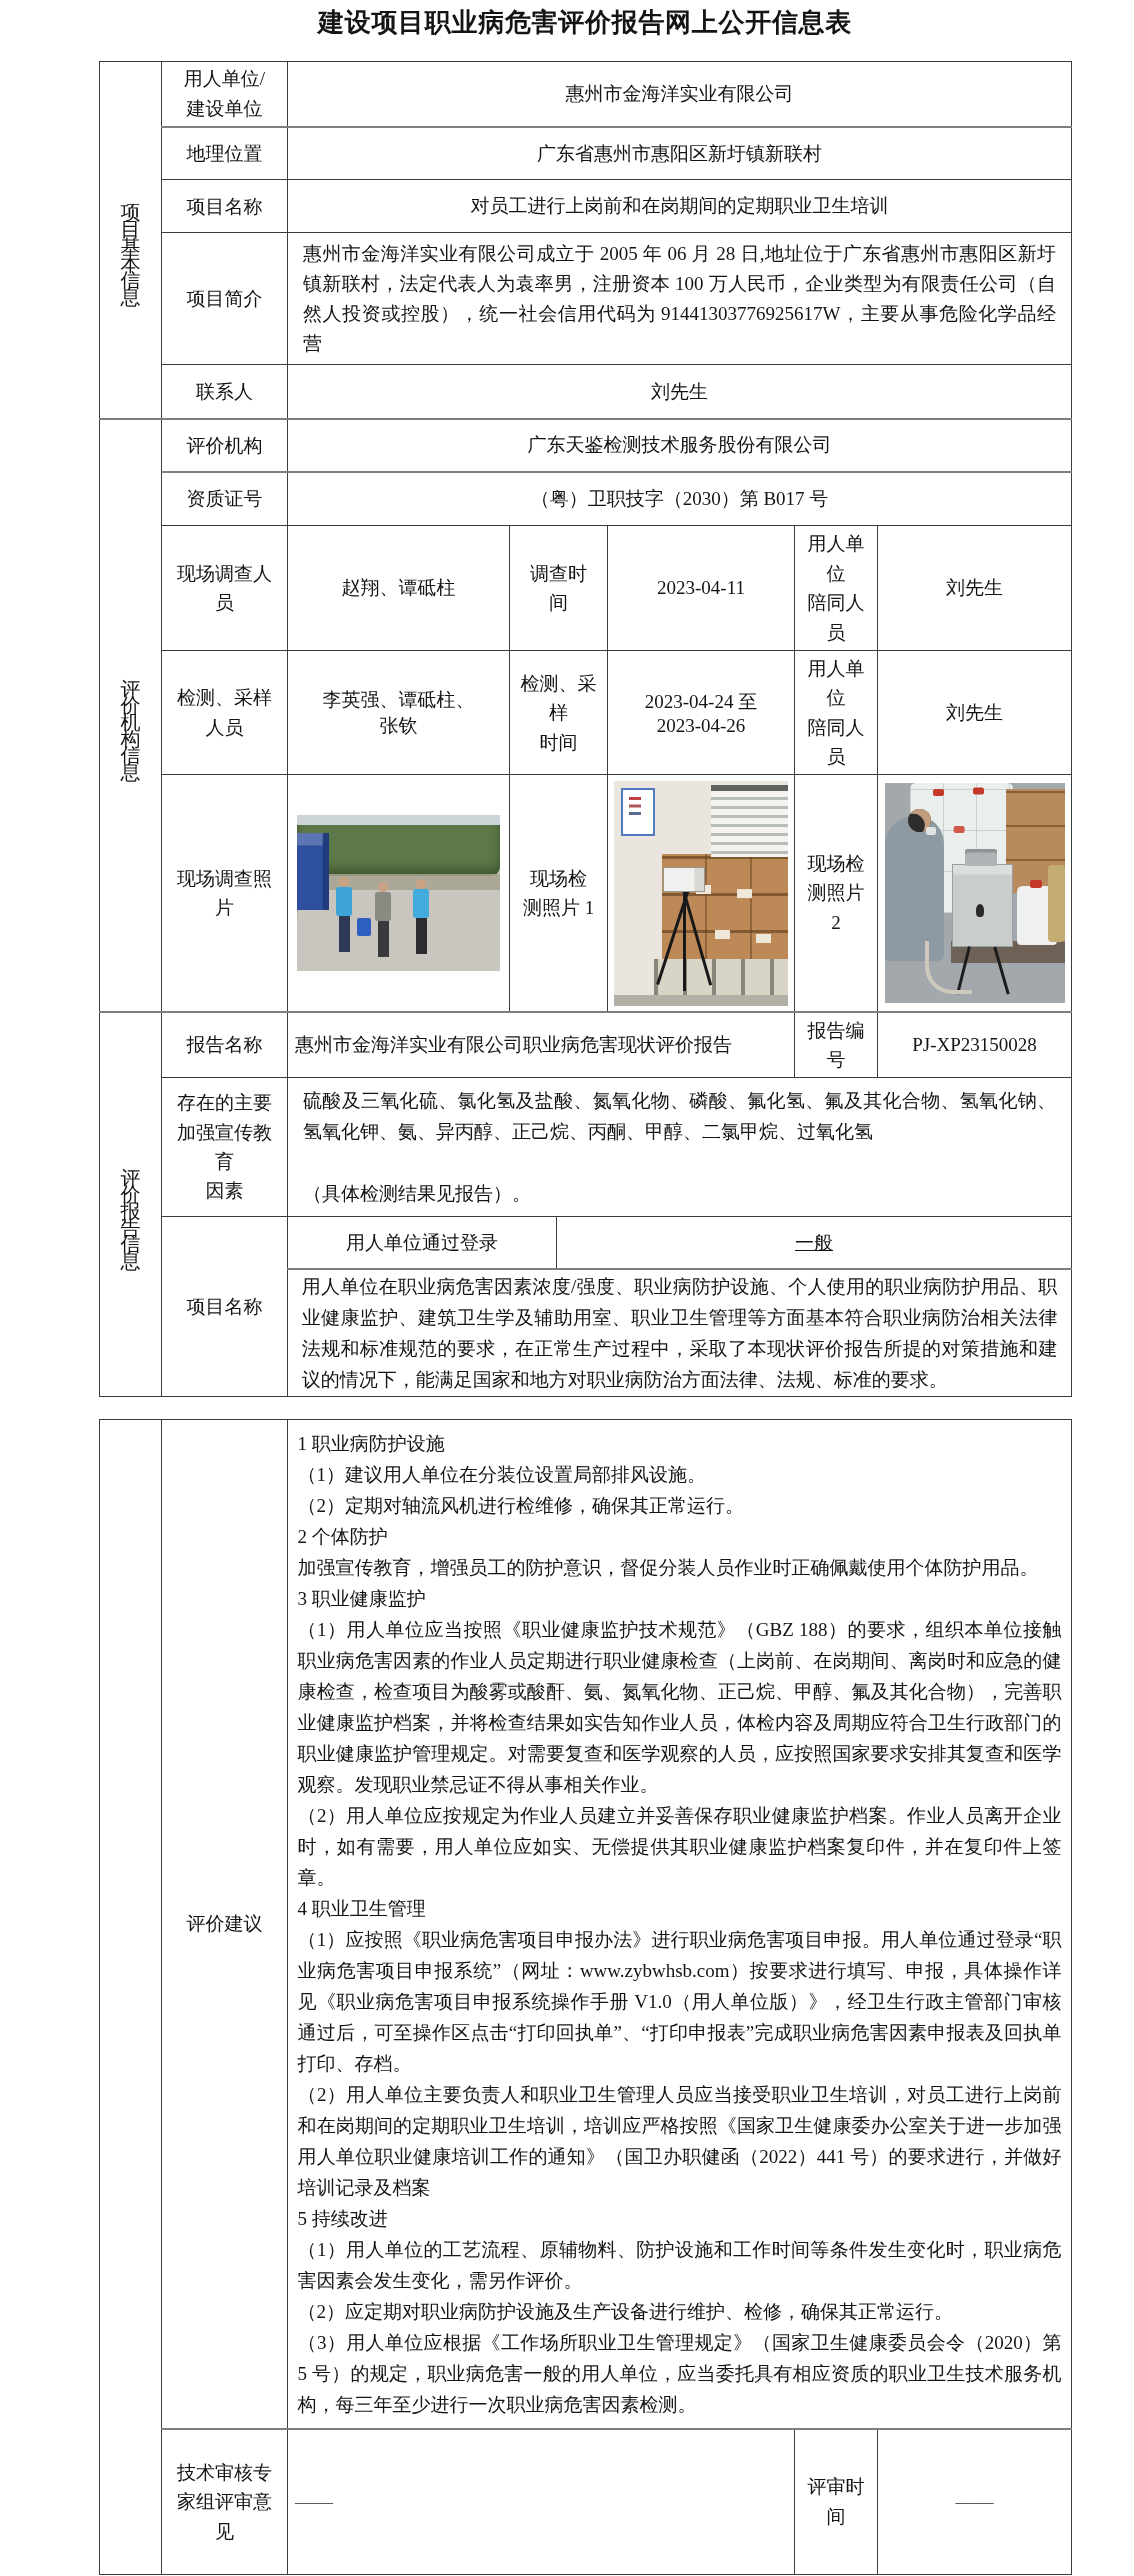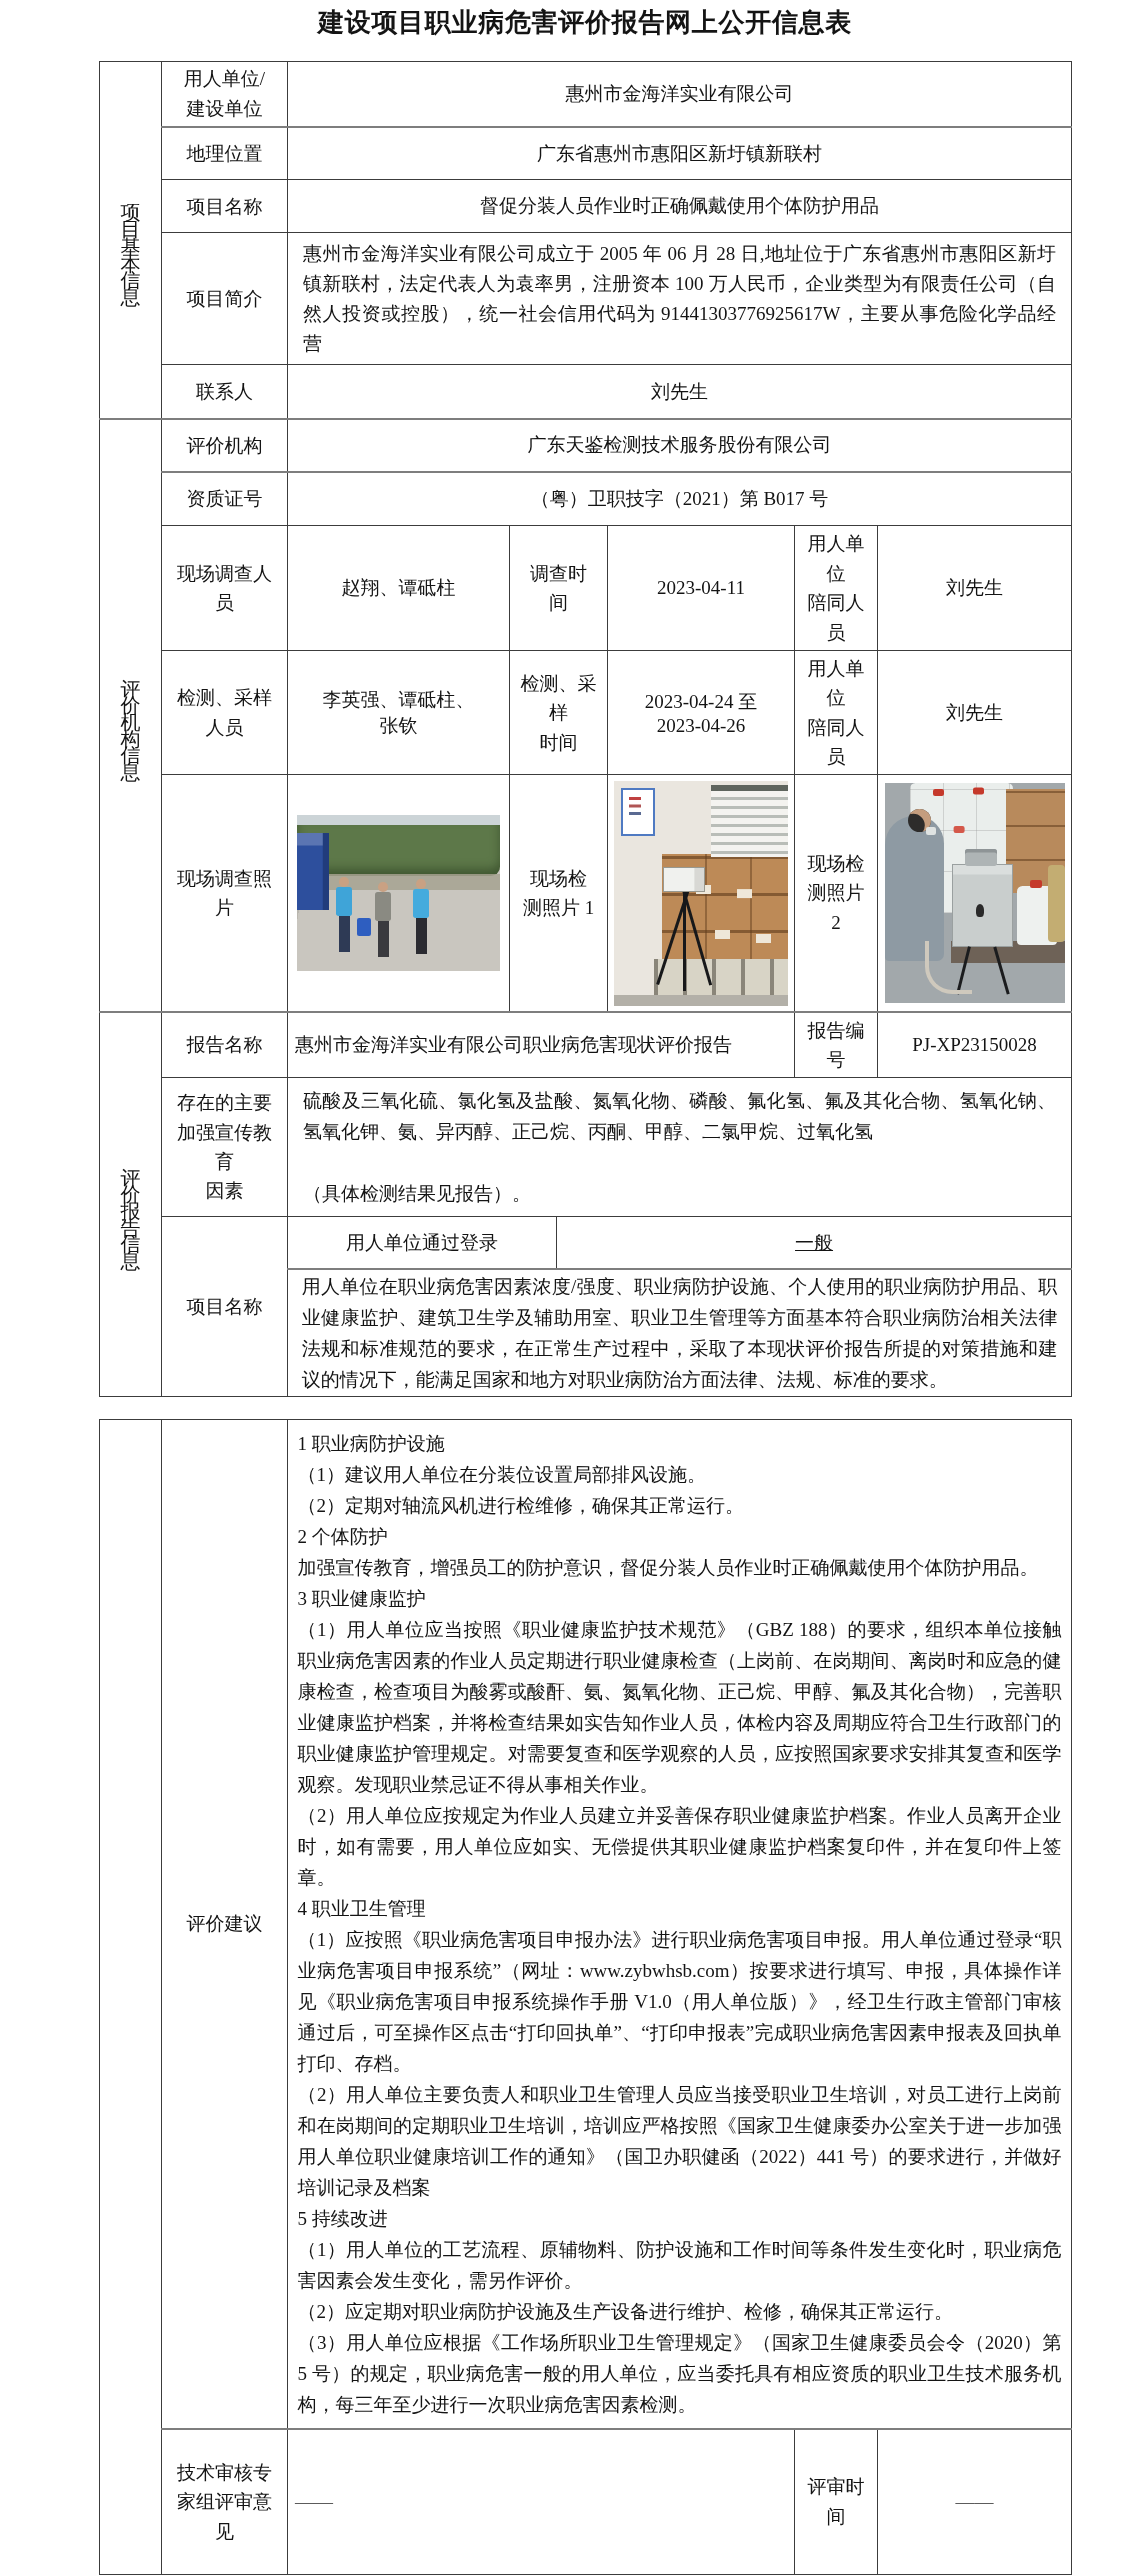--- a/index.html
+++ b/index.html
@@ -127,39 +127,39 @@
       <td class="lbl">用人单位/
 建设单位</td>
       <td class="val" colspan="5">惠州市金海洋实业有限公司</td>
     </tr>
     <tr class="sep" style="height:53px">
       <td class="lbl">地理位置</td>
       <td class="val" colspan="5">广东省惠州市惠阳区新圩镇新联村</td>
     </tr>
     <tr style="height:53px">
       <td class="lbl">项目名称</td>
-      <td class="val" colspan="5">督促分装人员作业时正确佩戴使用个体防护用品</td>
+      <td class="val" colspan="5">对员工进行上岗前和在岗期间的定期职业卫生培训</td>
     </tr>
     <tr style="height:123px">
       <td class="lbl">项目简介</td>
       <td class="ltext" colspan="5">惠州市金海洋实业有限公司成立于 2005 年 06 月 28 日,地址位于广东省惠州市惠阳区新圩镇新联村，法定代表人为袁率男，注册资本 100 万人民币，企业类型为有限责任公司（自然人投资或控股），统一社会信用代码为 91441303776925617W，主要从事危险化学品经营</td>
     </tr>
     <tr style="height:54px">
       <td class="lbl">联系人</td>
       <td class="val" colspan="5">刘先生</td>
     </tr>
 
     <tr class="sep" style="height:53px">
       <td class="sec" rowspan="5"><span class="vtext">评价机构信息</span></td>
       <td class="lbl">评价机构</td>
       <td class="val" colspan="5">广东天鉴检测技术服务股份有限公司</td>
     </tr>
     <tr class="sep" style="height:54px">
       <td class="lbl">资质证号</td>
-      <td class="val" colspan="5">（粤）卫职技字（2021）第 B017 号</td>
+      <td class="val" colspan="5">（粤）卫职技字（2030）第 B017 号</td>
     </tr>
     <tr style="height:125px">
       <td class="lbl">现场调查人
 员</td>
       <td class="val">赵翔、谭砥柱</td>
       <td class="lbl">调查时
 间</td>
       <td class="val">2023-04-11</td>
       <td class="lbl">用人单
 位

